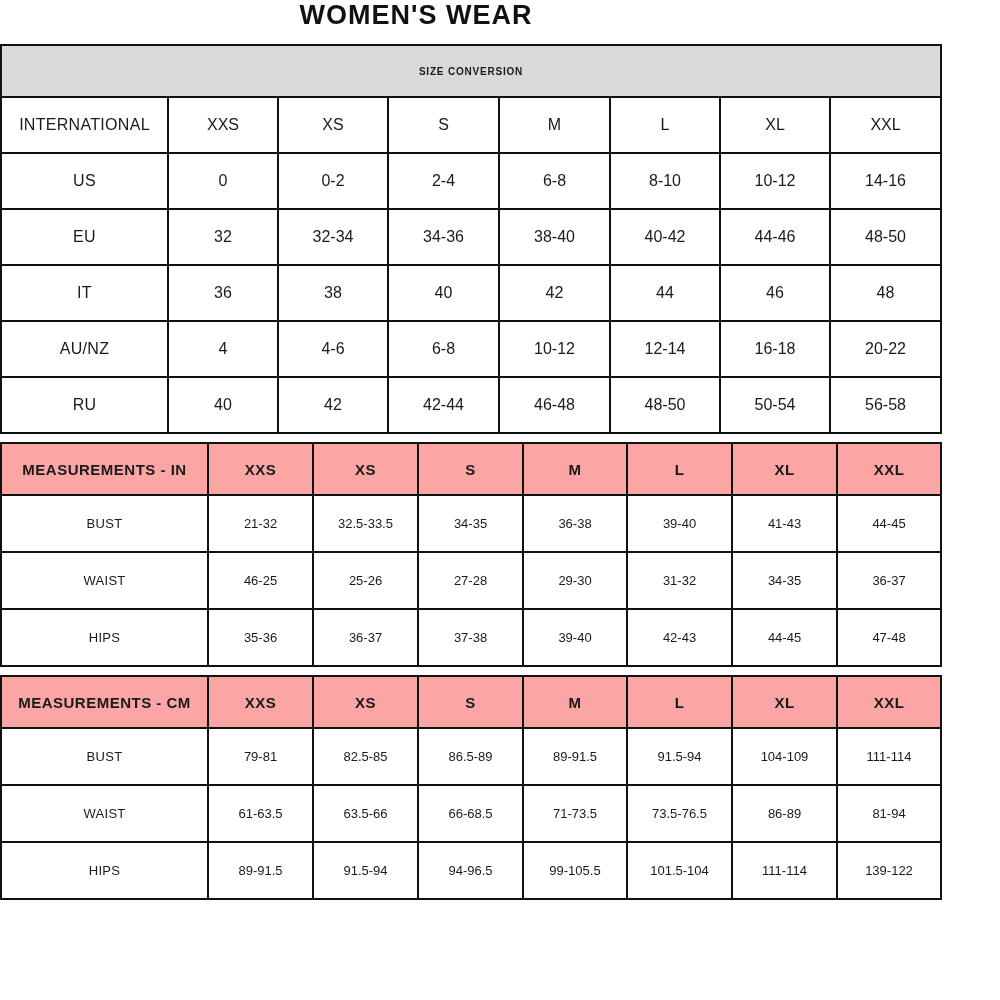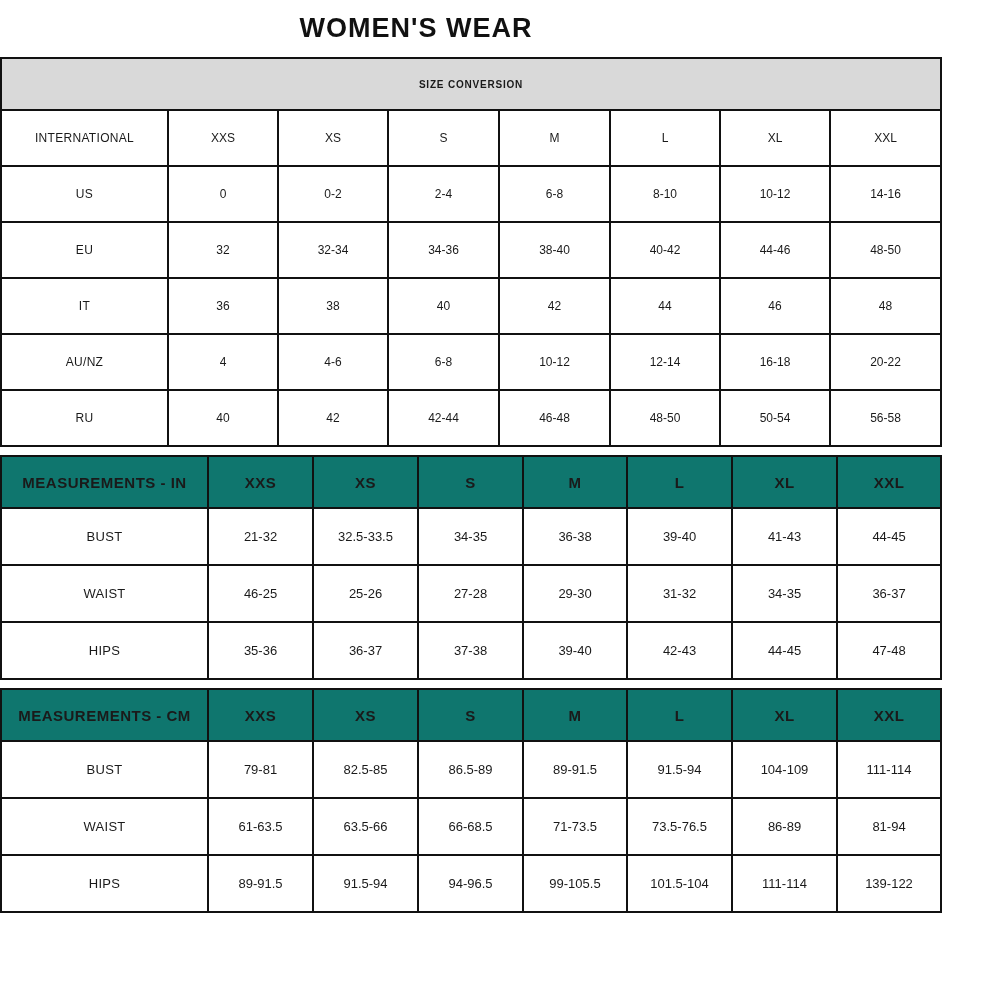--- a/index.html
+++ b/index.html
@@ -3,21 +3,21 @@
 <meta charset="utf-8">
 <style>
   * { box-sizing: border-box; }
   html, body {
     margin: 0; padding: 0;
     width: 1000px; height: 1000px;
     background: #ffffff;
     font-family: "Liberation Sans", sans-serif;
     color: #1a1a1a;
   }
-  .page { width: 832px; padding-top: 13px; }
+  .page { width: 832px; padding-top: 0; }
   .page-title {
     text-align: center;
     font-size: 27px;
     font-weight: bold;
     letter-spacing: 1px;
     margin: 0 0 13px 0;
     color: #111;
   }
   table.tbl {
     width: 940px;
@@ -34,27 +34,27 @@
     white-space: nowrap;
   }
   .caption-cell {
     background: #d9d9d9;
     font-weight: bold;
     font-size: 10px;
     letter-spacing: 0.8px;
     height: 52px;
   }
   .hdr-cell {
-    background: #0f766e;
+    background: #fca5a5;
     font-weight: bold;
     font-size: 15px;
     letter-spacing: 0.5px;
     height: 52px;
   }
-  .t1 .data-row td { height: 56px; font-size: 12px; margin-left: 24px; }
+  .t1 .data-row td { height: 56px; font-size: 16px; margin-left: 24px; }
   .t1 .label-cell { font-size: 15px; letter-spacing: 0.3px; }
   .t23 .data-row td { height: 57px; font-size: 13px; }
   .t23 .label-cell { font-size: 15px; letter-spacing: 0.3px; }
 </style>
 </head>
 <body>
 
 <div class="page">
 
   <h1 class="page-title">WOMEN'S WEAR</h1>

